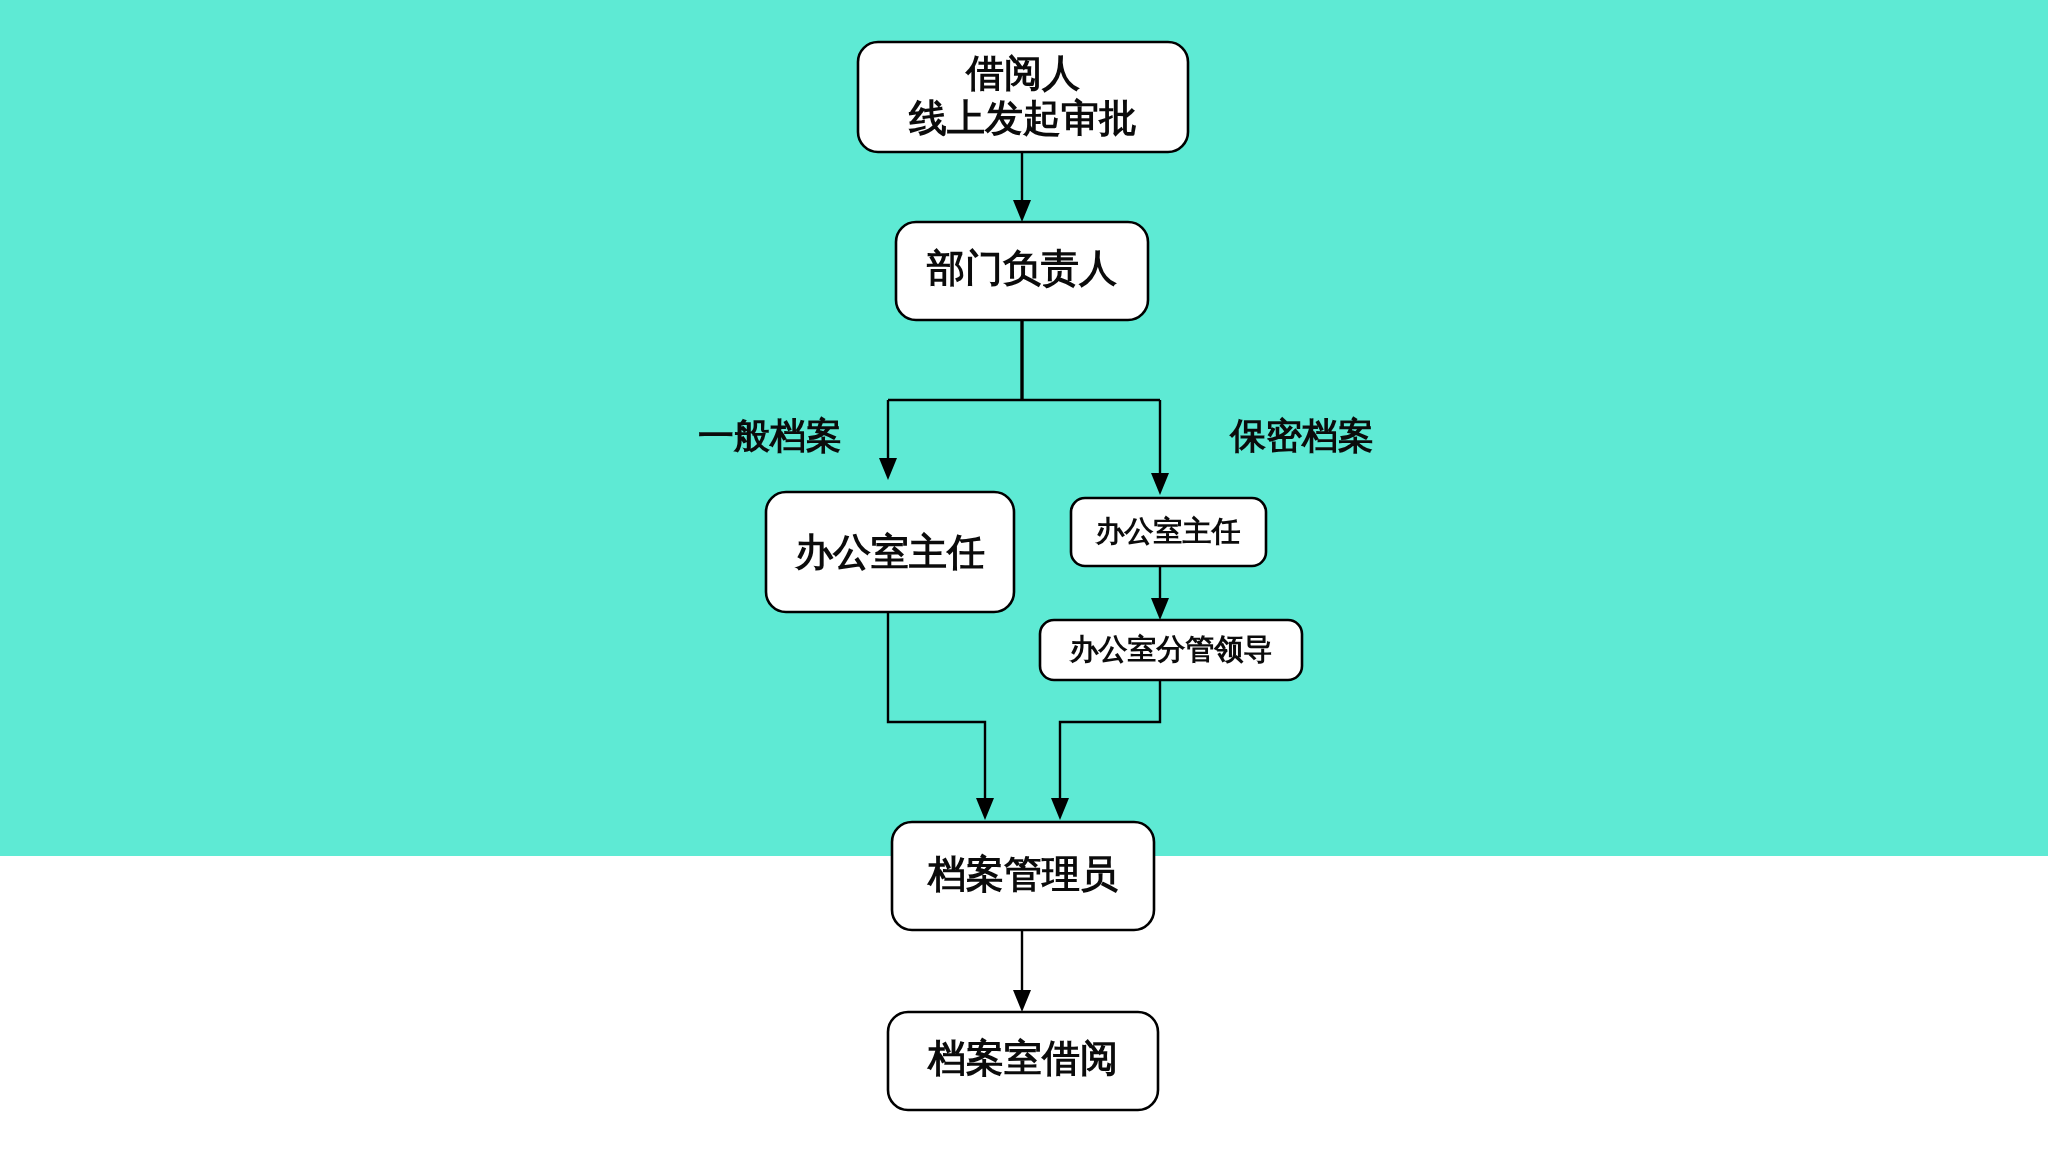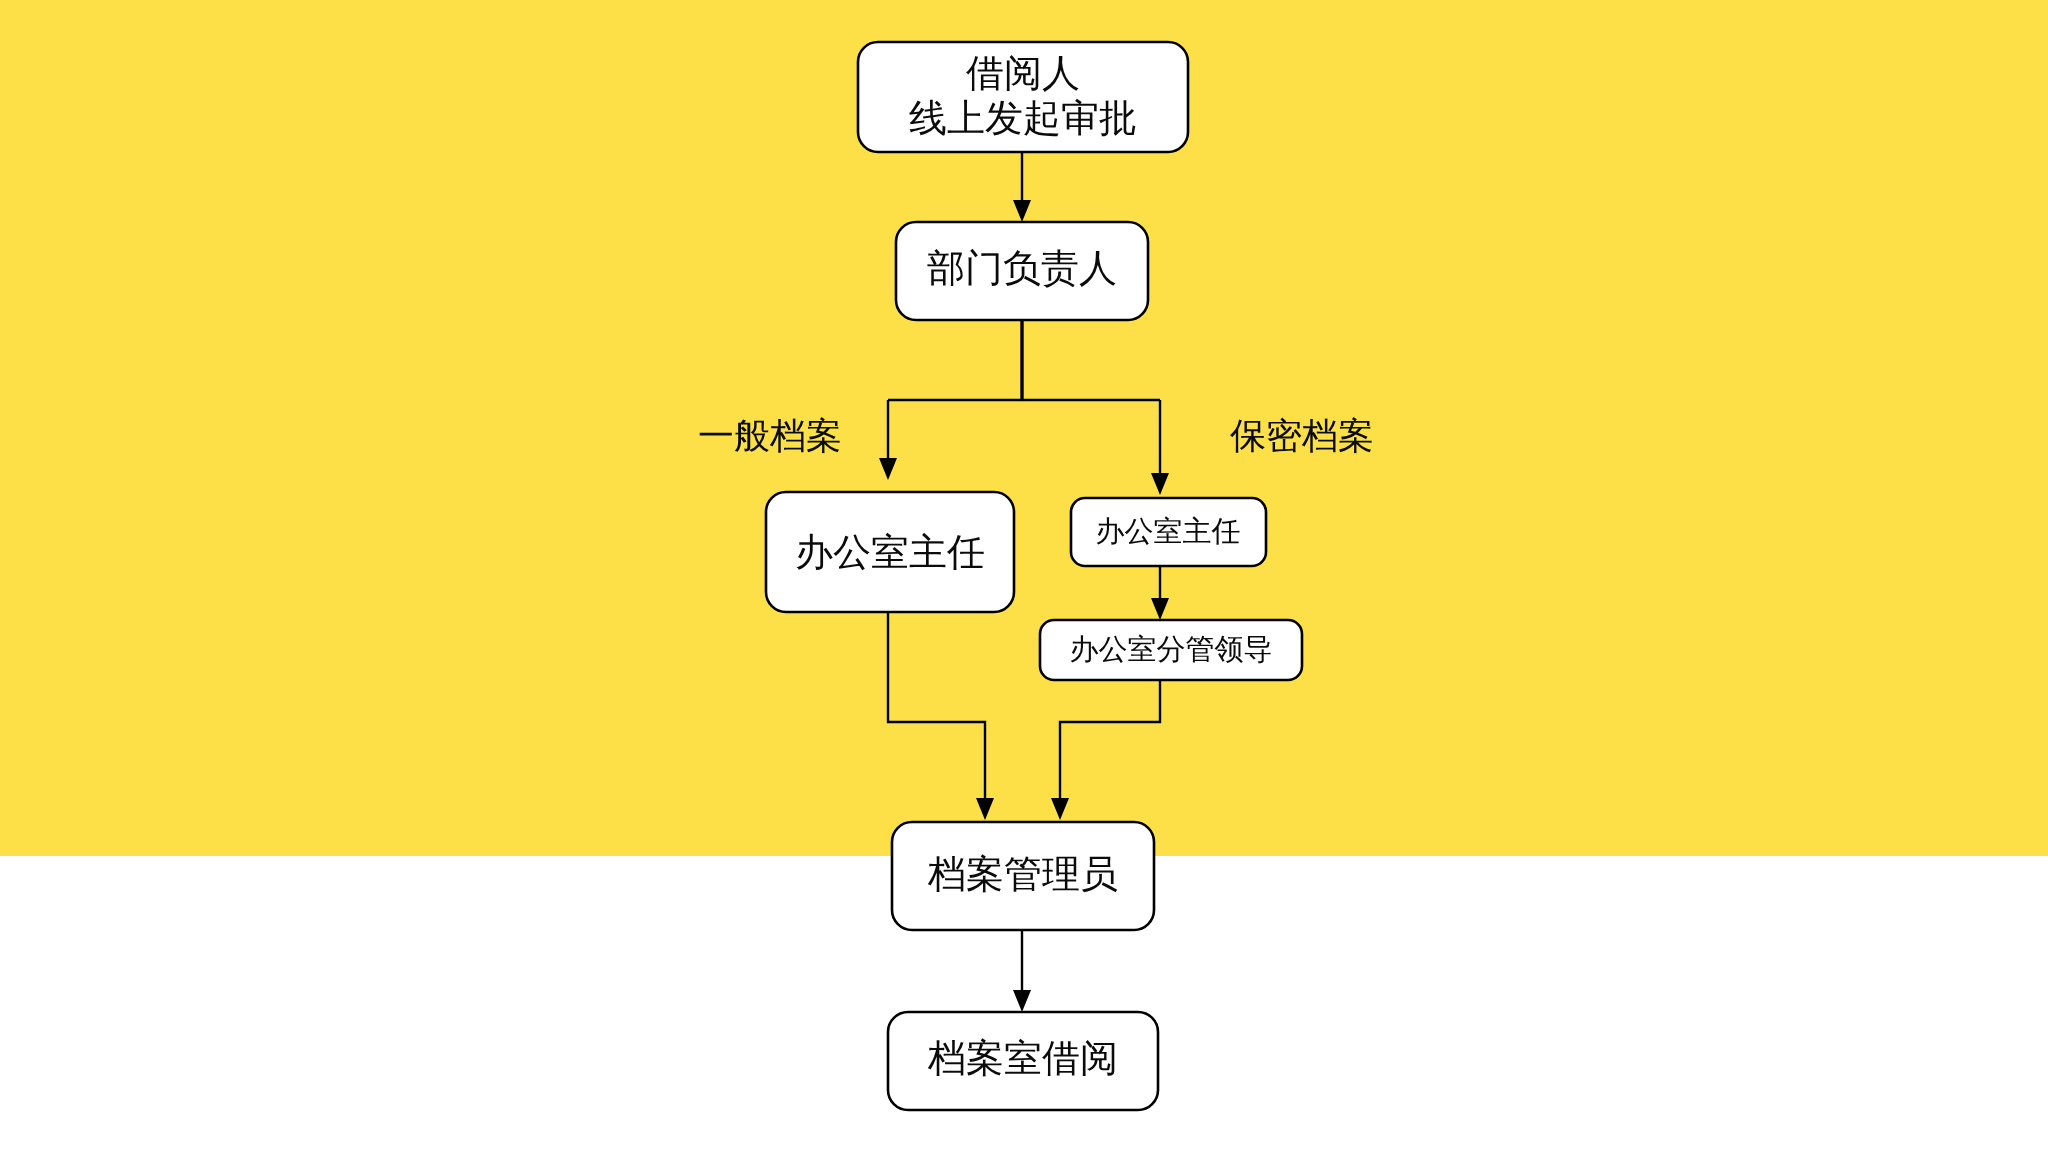--- a/index.html
+++ b/index.html
@@ -10,21 +10,22 @@
   body {
     width: 2048px;
     height: 1152px;
     font-family: "Liberation Serif", "DejaVu Serif", serif;
     overflow: hidden;
   }
   #flowchart-root {
     position: relative;
     width: 2048px;
     height: 856px;
-    background: #fde047;
+    background: #5eead4;
+    font-weight: bold;
   }
   svg#diagram {
     display: block;
     width: 2048px;
     height: 1152px;
   }
   .node-box {
     fill: #ffffff;
     stroke: #000000;
     stroke-width: 2.6;

